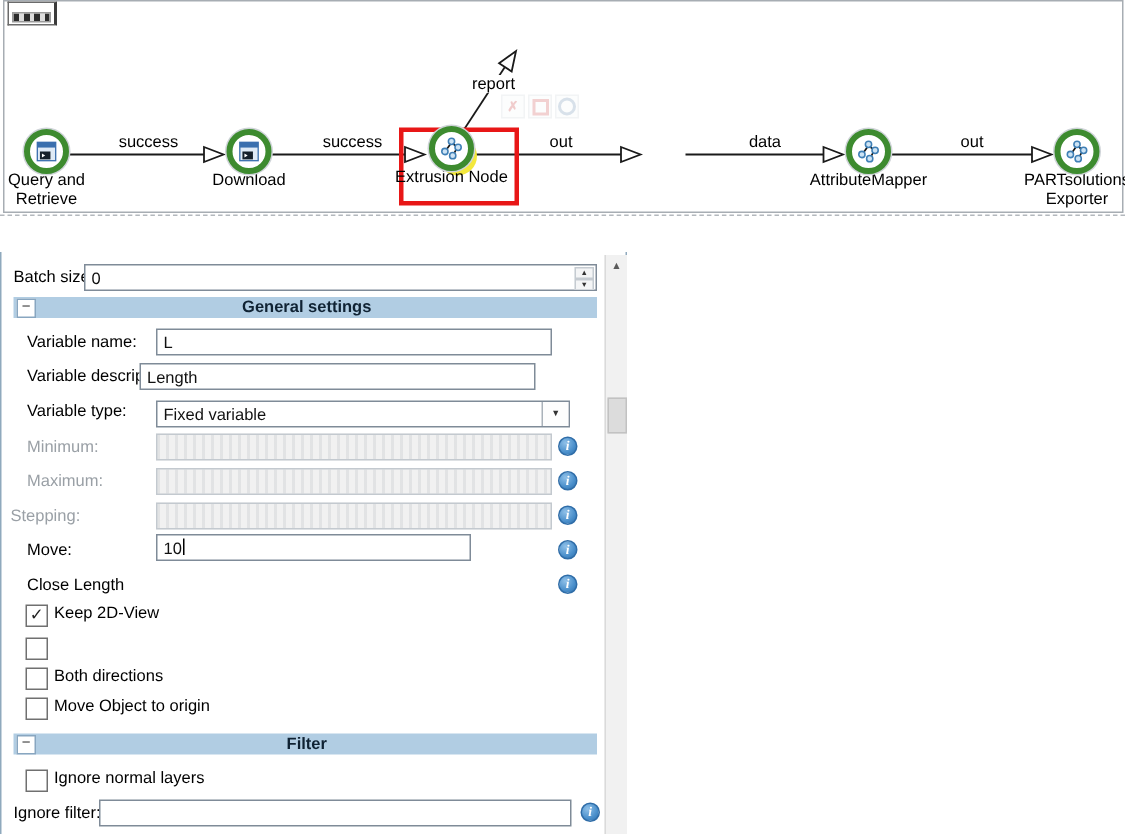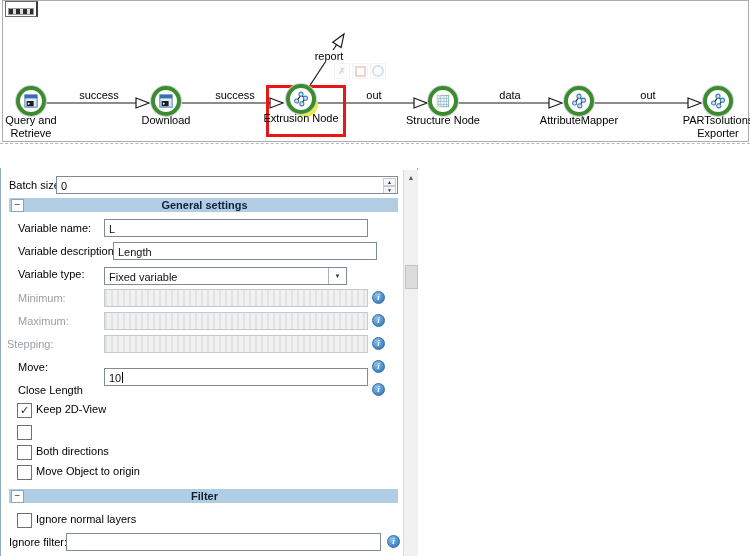--- a/index.html
+++ b/index.html
@@ -159,37 +159,20 @@
               <circle cx="10" cy="4" r="2.6"></circle>
               <circle cx="4.5" cy="12.5" r="2.6"></circle>
               <circle cx="15.5" cy="9" r="2.6"></circle>
               <circle cx="11" cy="16" r="2.6"></circle>
             </g>
           </svg>
       </div>
       <div class="node-label">Extrusion Node</div>
     </div>
 
-    <div class="node" style="left:395px;top:85px">
-      <div class="ring">
-        <svg width="14" height="14" viewBox="0 0 16 16">
-            <rect x="1.5" y="1.5" width="13" height="13" fill="#fbfdfb" stroke="#86a886"></rect>
-            <rect x="1.5" y="1.5" width="4" height="13" fill="#dbe9dc"></rect>
-            <g stroke="#9bc0da" stroke-width="1">
-              <line x1="5.5" y1="1.5" x2="5.5" y2="14.5"></line>
-              <line x1="9" y1="1.5" x2="9" y2="14.5"></line>
-              <line x1="12" y1="1.5" x2="12" y2="14.5"></line>
-              <line x1="1.5" y1="5" x2="14.5" y2="5"></line>
-              <line x1="1.5" y1="8.5" x2="14.5" y2="8.5"></line>
-              <line x1="1.5" y1="12" x2="14.5" y2="12"></line>
-            </g>
-          </svg>
-      </div>
-      <div class="node-label">Structure Node</div>
-    </div>
 
     <div class="node wide" style="left:516px;top:85px">
       <div class="ring">
         <svg width="16" height="16" viewBox="0 0 20 20">
             <g stroke="#111" stroke-width="1.4">
               <line x1="10" y1="5" x2="5" y2="12"></line>
               <line x1="10" y1="5" x2="15" y2="9"></line>
               <line x1="15" y1="9" x2="11" y2="16"></line>
             </g>
             <g fill="#cde3f4" stroke="#3f7fb5" stroke-width="1.3">
@@ -240,42 +223,42 @@
 
     <div class="section-bar" style="top:30px">
       <span class="collapse-btn">−</span>
       <span class="section-title">General settings</span>
     </div>
 
     <span class="lbl" style="left:17px;top:51px">Variable name:</span>
     <div class="tinput" style="left:103px;top:51px;width:264px"><span>L</span></div>
 
     <span class="lbl" style="left:17px;top:74px">Variable description:</span>
-    <div class="tinput" style="left:112px;top:74px;width:264px"><span>Length</span></div>
+    <div class="tinput" style="left:92px;top:74px;width:264px"><span>Length</span></div>
 
     <span class="lbl" style="left:17px;top:97px">Variable type:</span>
-    <div class="tinput" style="left:103px;top:99px;width:243px">
+    <div class="tinput" style="left:103px;top:99px;width:276px">
       <span>Fixed variable</span>
       <span class="combo-btn">▼</span>
     </div>
 
     <span class="lbl dis" style="left:17px;top:121px">Minimum:</span>
     <div class="tinput dis" style="left:103px;top:121px;width:264px"></div>
     <span class="info" style="left:371px;top:123px">i</span>
 
     <span class="lbl dis" style="left:17px;top:144px">Maximum:</span>
     <div class="tinput dis" style="left:103px;top:144px;width:264px"></div>
     <span class="info" style="left:371px;top:146px">i</span>
 
     <span class="lbl dis" style="left:6px;top:167px">Stepping:</span>
     <div class="tinput dis" style="left:103px;top:167px;width:264px"></div>
     <span class="info" style="left:371px;top:169px">i</span>
 
     <span class="lbl" style="left:17px;top:190px">Move:</span>
-    <div class="tinput" style="left:103px;top:200px;width:264px"><span>10</span><span class="caret"></span></div>
+    <div class="tinput" style="left:103px;top:188px;width:210px"><span>10</span><span class="caret"></span></div>
     <span class="info" style="left:371px;top:192px">i</span>
 
     <span class="lbl" style="left:17px;top:213px">Close Length</span>
     <span class="info" style="left:371px;top:215px">i</span>
 
     <span class="cb" style="left:16px;top:235px"><span>✓</span></span>
     <span class="cb-label" style="left:35px;top:234px">Keep 2D-View</span>
 
     <span class="cb" style="left:16px;top:257px"></span>
 

